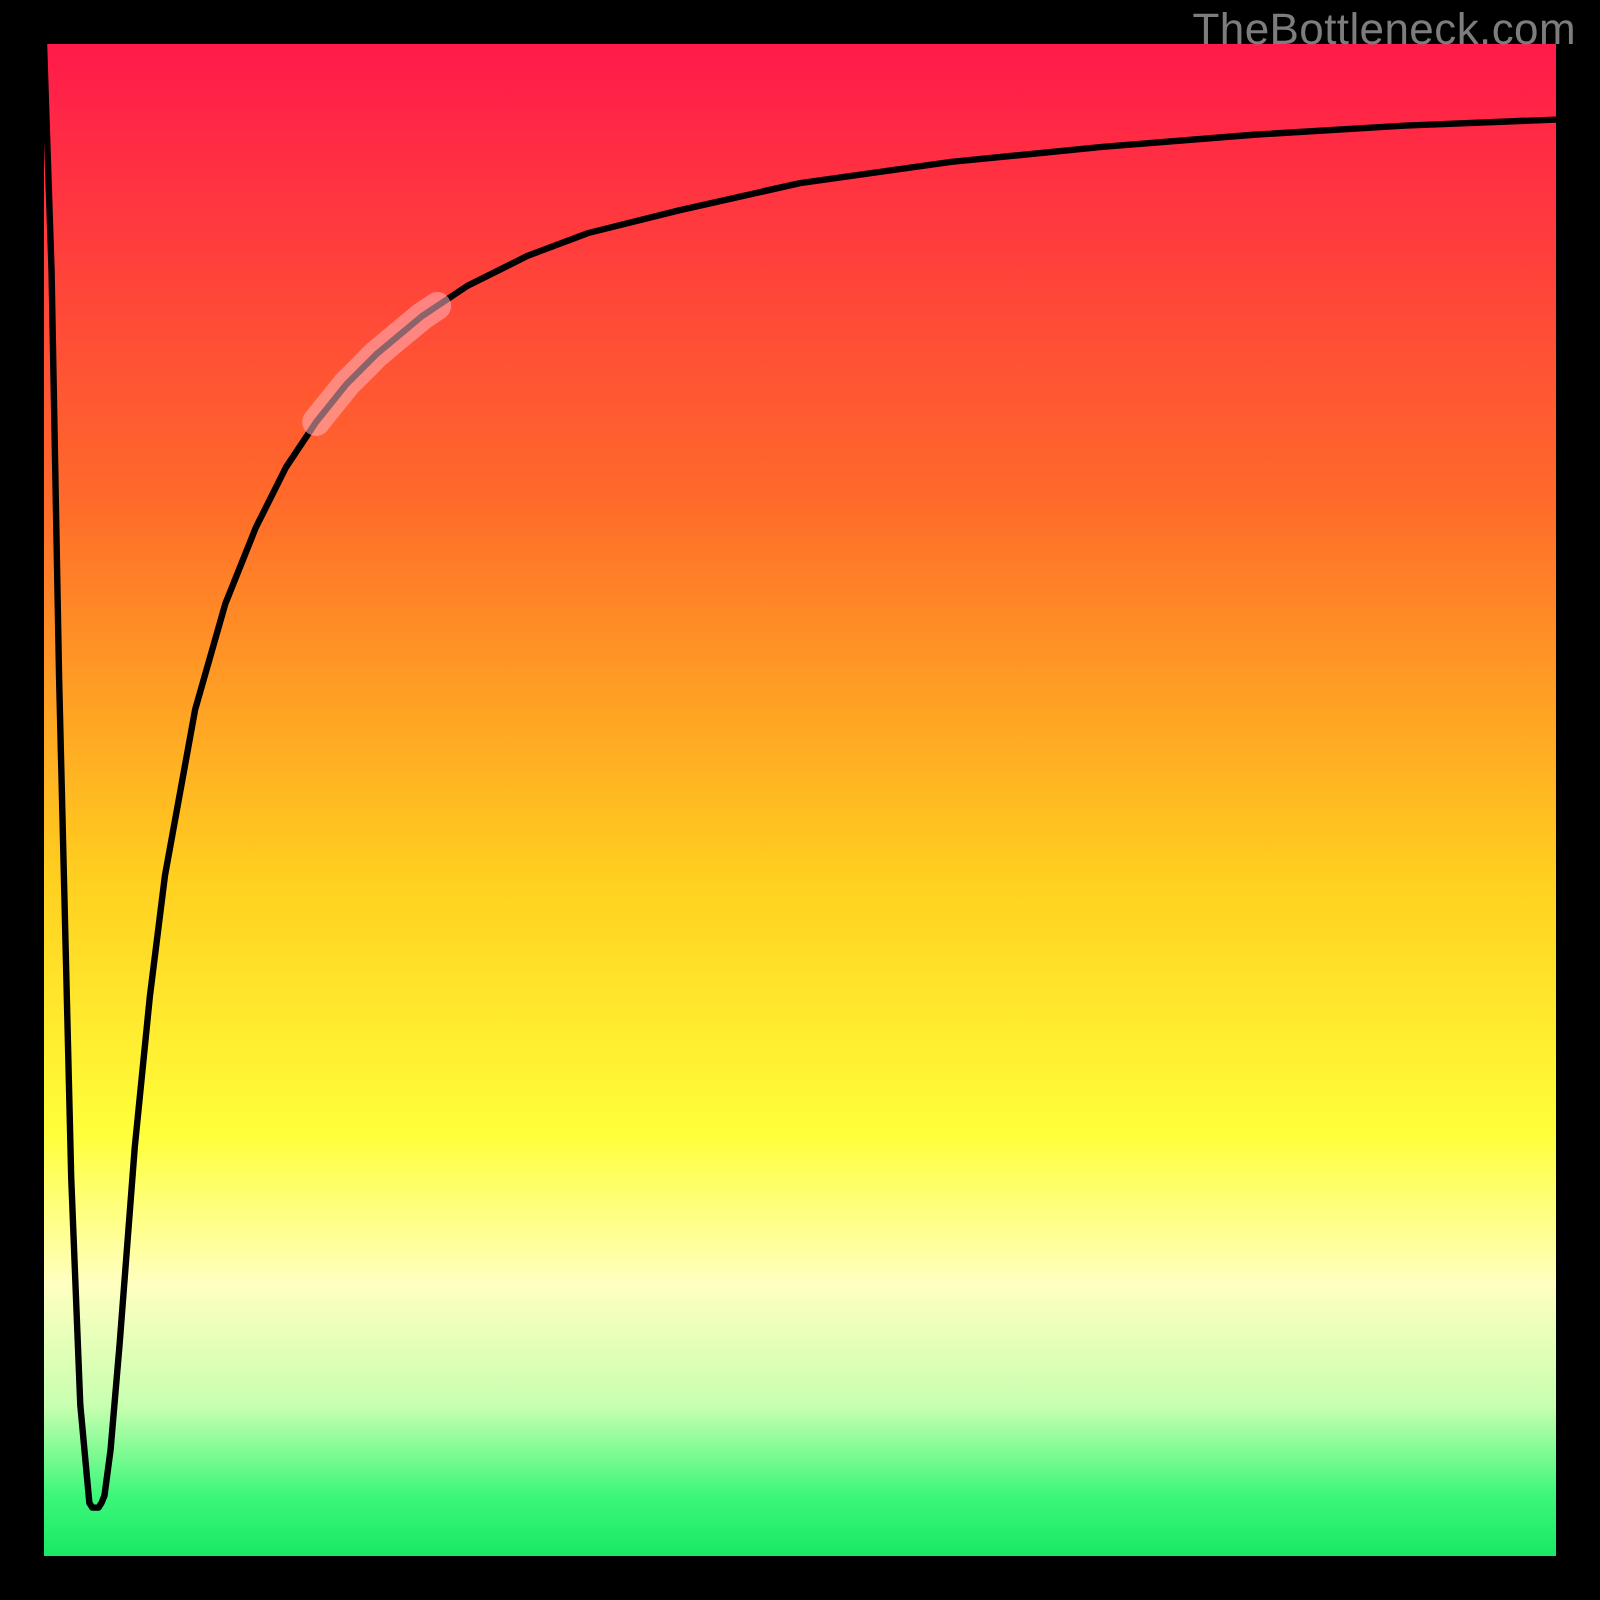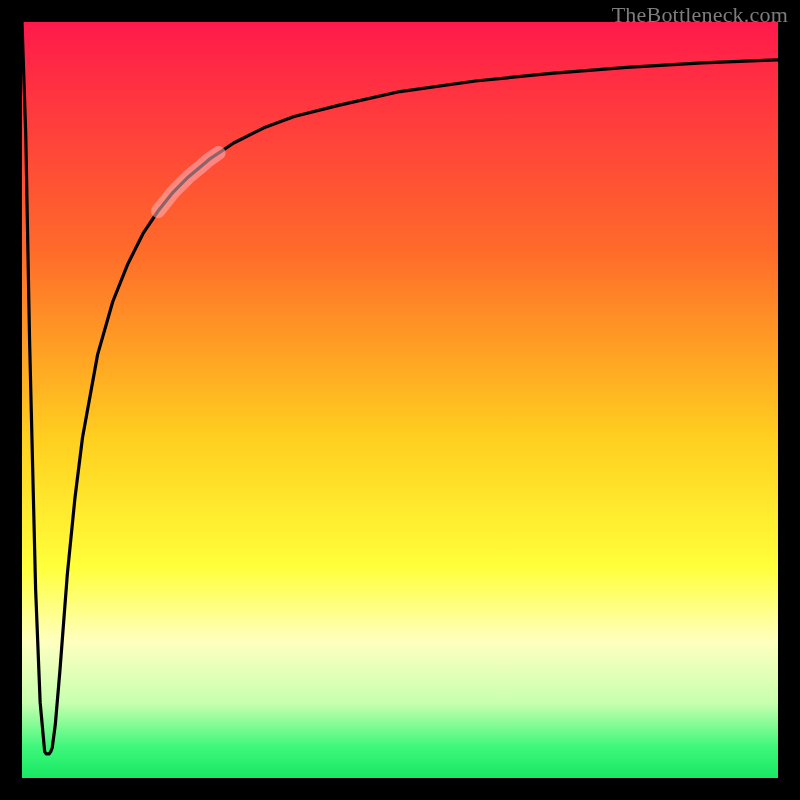--- a/index.html
+++ b/index.html
@@ -18,21 +18,20 @@
   }
   .watermark {
     position: absolute;
     top: 2px;
     right: 12px;
     font-size: 22px;
     color: #7d7d7d;
     font-weight: 500;
     letter-spacing: 0.2px;
     z-index: 10;
-    font-family: Liberation Serif, serif;
   }
   svg.chart {
     position: absolute;
     top: 0;
     left: 0;
     width: 800px;
     height: 800px;
     display: block;
   }
 </style>

